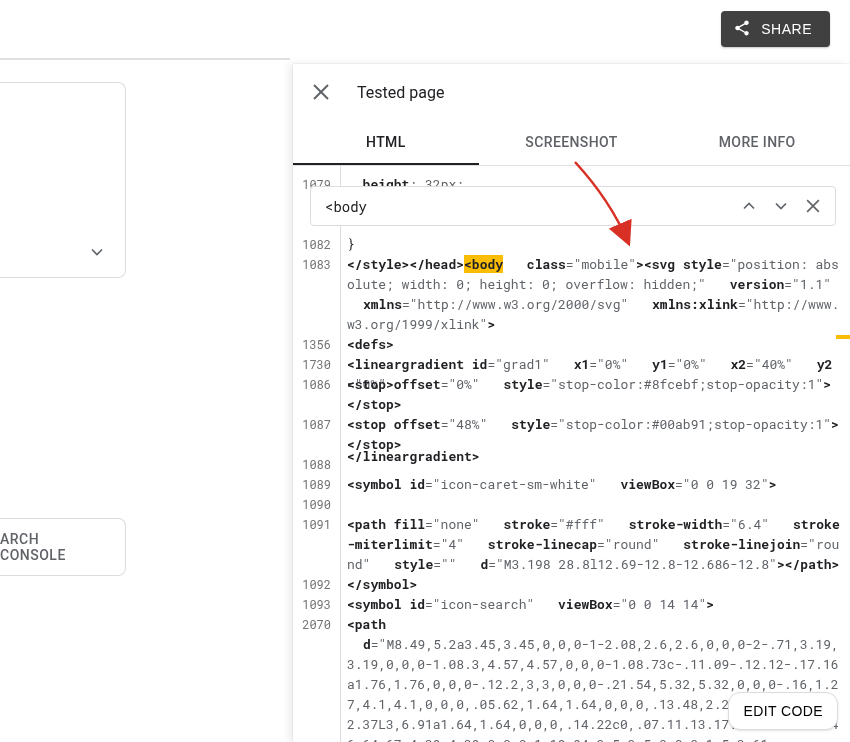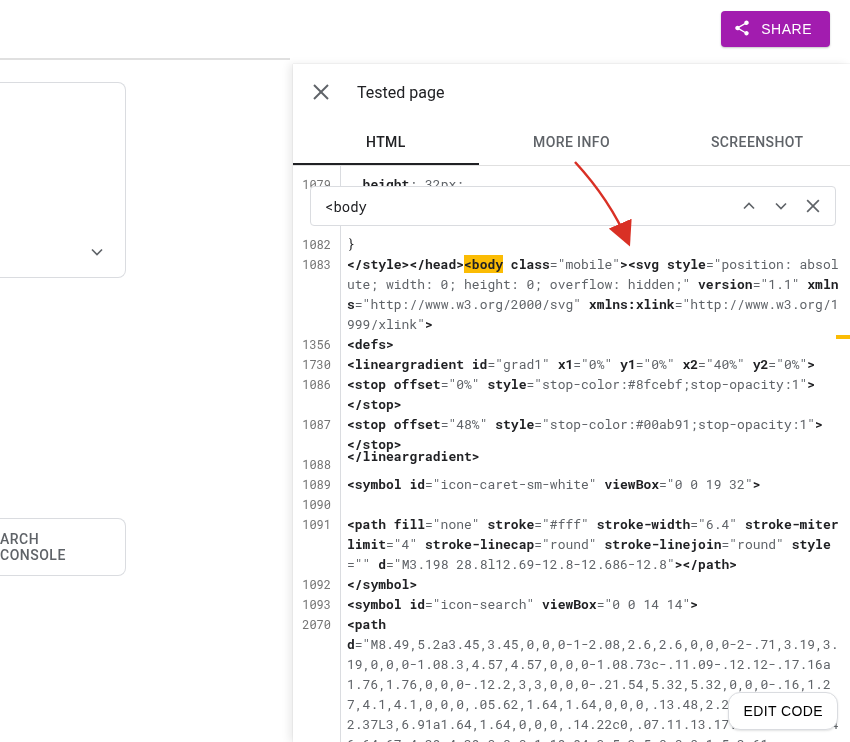--- a/index.html
+++ b/index.html
@@ -1,20 +1,20 @@
 <!DOCTYPE html>
 <html><head>
 <meta charset="utf-8">
 <style>
 * { margin: 0; padding: 0; box-sizing: border-box; }
 html, body { font-family: Roboto, Arial, sans-serif; font-size: 14px; color: #202124; }
 body { width: 850px; height: 742px; overflow: hidden; position: relative; background: #fff; }
 
 .topbar { height: 58px; width: 100%; display: flex; justify-content: flex-end; align-items: center; padding-right: 20px; }
-.btn-share { background: #a21caf; color: #fff; border: none; height: 36px; padding: 0 18px 0 12px; border-radius: 4px; font-size: 14px; font-weight: 500; letter-spacing: .5px; display: inline-flex; align-items: center; gap: 10px; cursor: pointer; box-shadow: 0 1px 2px rgba(60,64,67,.3); }
+.btn-share { background: #404040; color: #fff; border: none; height: 36px; padding: 0 18px 0 12px; border-radius: 4px; font-size: 14px; font-weight: 500; letter-spacing: .5px; display: inline-flex; align-items: center; gap: 10px; cursor: pointer; box-shadow: 0 1px 2px rgba(60,64,67,.3); }
 .btn-share svg { width: 18px; height: 18px; fill: #fff; }
 
 .divider1 { position: absolute; left: 0; top: 58px; height: 2px; width: 290px; background: #e0e0e0; }
 
 .left-card1 { position: absolute; left: 0; top: 82px; width: 126px; height: 196px; background: #fff; border: 1px solid #dadce0; border-left: none; border-radius: 0 8px 8px 0; }
 .left-card1 .chev { position: absolute; right: 18px; bottom: 10px; color: #5f6368; font-size: 20px; user-select: none; }
 
 .left-card2 { position: absolute; left: 0; top: 518px; width: 126px; height: 58px; background: #fff; border: 1px solid #dadce0; border-left: none; border-radius: 0 8px 8px 0; display: flex; align-items: center; justify-content: flex-end; padding-right: 18px; font-size: 14px; font-weight: 500; letter-spacing: .5px; color: #5f6368; }
 
 .panel { position: absolute; left: 293px; top: 64px; width: 557px; height: 678px; background: #fff; box-shadow: -4px 0 8px rgba(0,0,0,.08), 0 0 1px rgba(0,0,0,.2); display: flex; flex-direction: column; }
@@ -33,21 +33,21 @@
 .search-bar { position: absolute; left: 17px; right: 14px; top: 20px; height: 40px; background: #fff; border: 1px solid #dadce0; border-radius: 4px; display: flex; align-items: center; padding: 0 10px 0 14px; gap: 8px; z-index: 3; }
 .search-bar input { flex: 1; border: none; outline: none; font-family: inherit; font-size: 14px; color: #202124; background: transparent; }
 .search-bar .ic { width: 24px; height: 24px; color: #5f6368; cursor: pointer; display: flex; align-items: center; justify-content: center; }
 .search-bar .ic svg { width: 20px; height: 20px; stroke: #5f6368; stroke-width: 2; fill: none; }
 
 .code-lines { position: absolute; left: 0; right: 0; top: 0; bottom: 0; white-space: pre; }
 .gutter { position: absolute; left: 0; top: 0; width: 48px; height: 100%; border-right: 1px solid #dadce0; }
 .ln { position: absolute; left: 0; width: 44px; text-align: right; color: #737373; font-size: 12px; padding-right: 6px; }
 .cl { position: absolute; left: 54px; right: 10px; color: #202124; white-space: normal; word-break: break-all; }
 .tag { font-weight: 700; }
-.attr { font-weight: 700; }
+.attr { font-weight: 700; padding-left: 16px; }
 .val { color: #5f6368; }
 .hl { background: #fbbc04; }
 
 .arrow-overlay { position: absolute; left: 560px; top: 160px; width: 100px; height: 120px; pointer-events: none; z-index: 5; }
 .arrow-overlay svg { width: 100%; height: 100%; }
 
 .edit-code { position: absolute; right: 12px; bottom: 12px; background: #fff; border: 1px solid #dadce0; border-radius: 12px; padding: 10px 14px; font-size: 14px; font-weight: 500; letter-spacing: .4px; cursor: pointer; box-shadow: 0 1px 2px rgba(60,64,67,.15); }
 
 .yellow-marker { position: absolute; right: 0; top: 335px; width: 14px; height: 4px; background: #fbbc04; }
 </style>
@@ -84,22 +84,22 @@
       <svg viewBox="0 0 24 24">
           <line x1="5" y1="5" x2="19" y2="19"></line>
           <line x1="19" y1="5" x2="5" y2="19"></line>
         </svg>
     </span>
     <span class="panel-title">Tested page</span>
   </div>
 
   <div class="tabs">
     <div class="tab active">HTML</div>
+    <div class="tab">SCREENSHOT</div>
     <div class="tab">MORE INFO</div>
-    <div class="tab">SCREENSHOT</div>
   </div>
 
   <div class="code-area">
 
     <div class="search-bar">
       <input type="text" value="&lt;body" style="">
       <span class="ic">
           <svg viewBox="0 0 24 24">
             <polyline points="6 15 12 9 18 15"></polyline>
           </svg>

